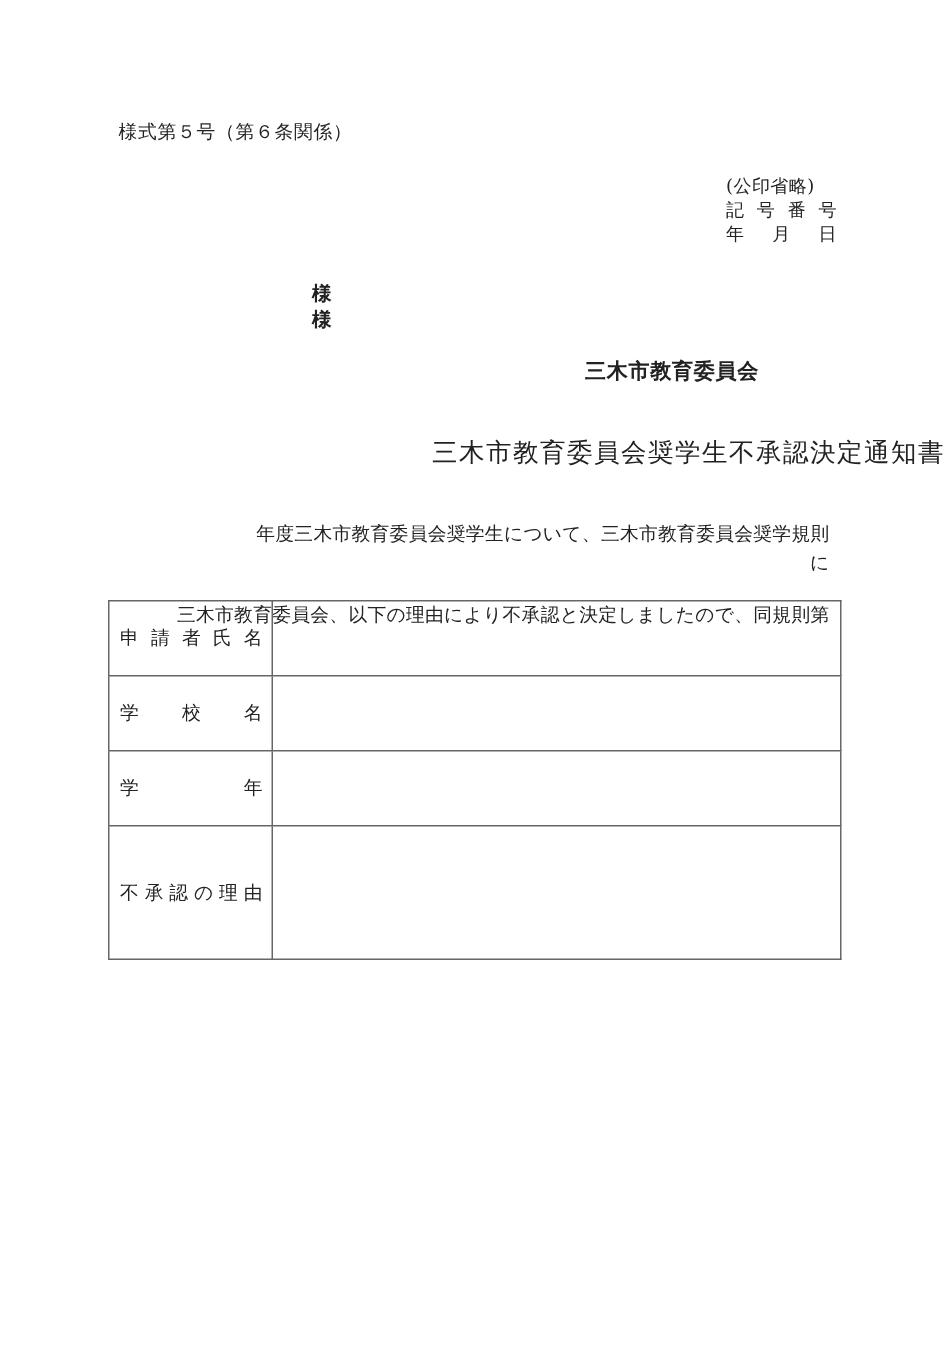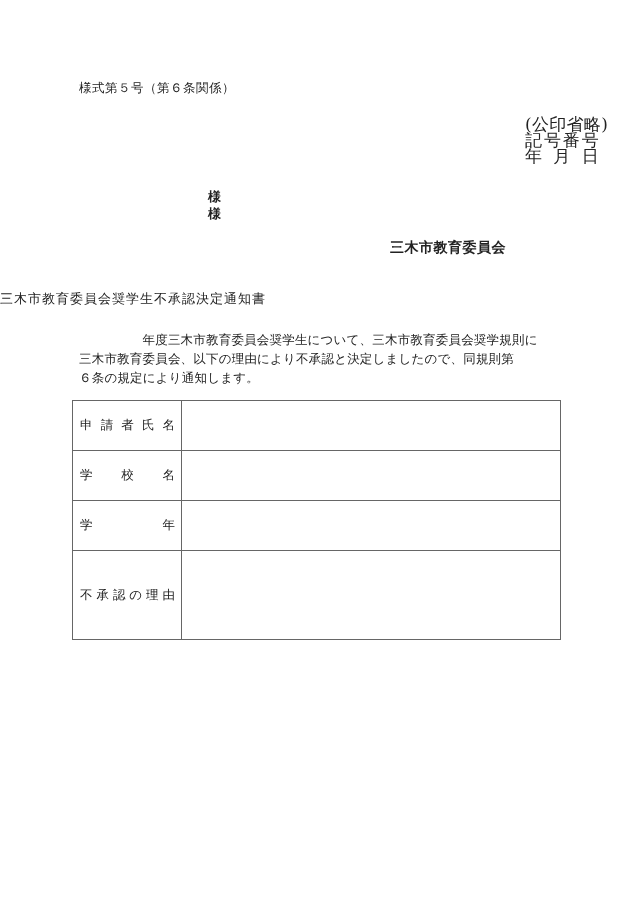--- a/index.html
+++ b/index.html
@@ -1,26 +1,26 @@
 <!DOCTYPE html>
 <html><head>
 <meta charset="utf-8">
 <style>
   html, body { margin:0; padding:0; background:#ffffff; }
   body { width:630px; height:903px; position:relative; overflow:hidden;
          font-family:"DejaVu Serif","Liberation Serif",serif; color:#222; }
   .abs { position:absolute; white-space:nowrap; }
   .form-no { left:79px; top:80px; font-size:12.5px; letter-spacing:0.5px; }
-  .right-block { left:484px; top:116px; font-size:17px; line-height:16px;margin-left:41px; }
+  .right-block { left:484px; top:116px; font-size:12px; line-height:16px; }
   .right-block div { letter-spacing:0.3px; }
   .sama { left:208px; top:188px; font-size:13px; line-height:17px; font-weight:bold; }
   .issuer { left:390px; top:239px; font-size:14px; letter-spacing:0.5px;font-weight:bold; }
-  .title { left:0; width:630px; top:290px; text-align:left; font-size:13px; letter-spacing:1px; }
+  .title { left:0; width:630px; top:290px; text-align:right; font-size:17px; letter-spacing:1px; }
   .body-text { left:79px; top:330px; width:490px; font-size:12.5px; line-height:19px; white-space:normal; letter-spacing:0.2px; }
-  .body-text p { margin:0; }
+  .body-text p { margin:16px;text-align:right; }
   table.form { position:absolute; left:72px; top:400px; width:489px; border-collapse:collapse; }
   table.form td { border:1px solid #666; padding:0; font-size:12.5px; }
   table.form td.label { width:109px; padding:0 6px 0 7px; box-sizing:border-box; }
   .lbl { display:flex; justify-content:space-between; }
   .r1 td, .r2 td, .r3 td { height:49px; }
   .r4 td { height:88px; }
 </style>
 </head>
 <body>
 
@@ -46,21 +46,20 @@
   <div>様</div>
 </div>
 
 <div class="abs issuer">三木市教育委員会</div>
 
 <div class="abs title">三木市教育委員会奨学生不承認決定通知書</div>
 
 <div class="abs body-text">
   <p>　　　　　年度三木市教育委員会奨学生について、三木市教育委員会奨学規則に</p>
   <p>三木市教育委員会、以下の理由により不承認と決定しましたので、同規則第</p>
-  <p>６条の規定により通知します。</p>
 </div>
 
 <table class="form">
   <tbody>
       <tr class="r1">
     <td class="label">
       <div class="lbl">
         <span>申</span>
         <span>請</span>
         <span>者</span>

